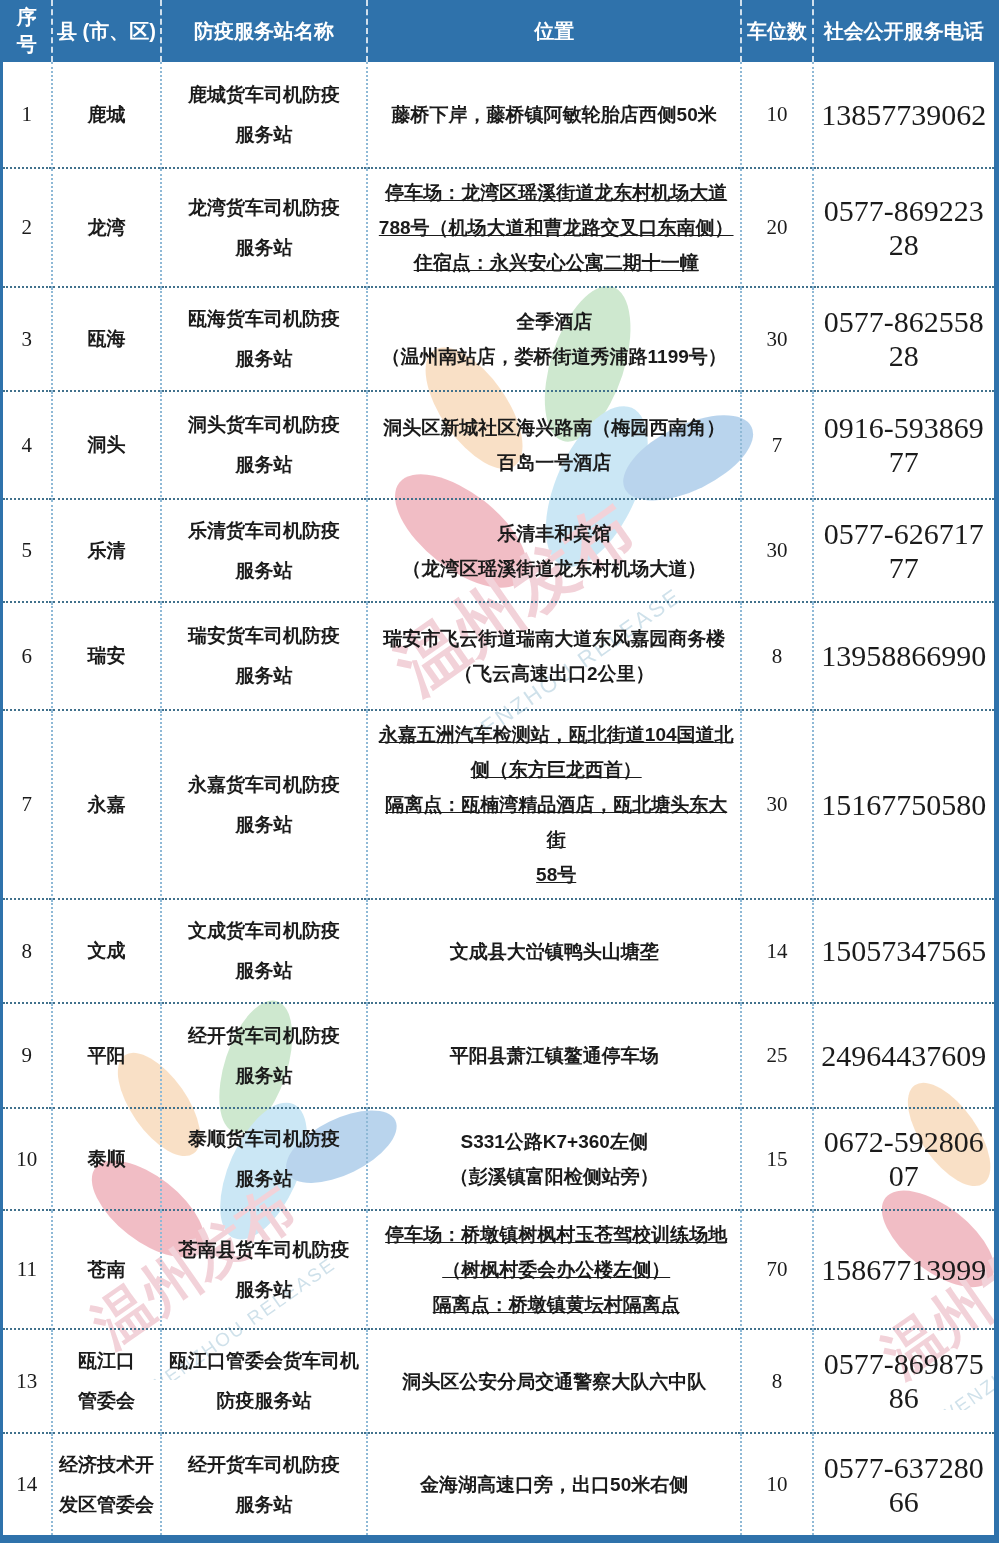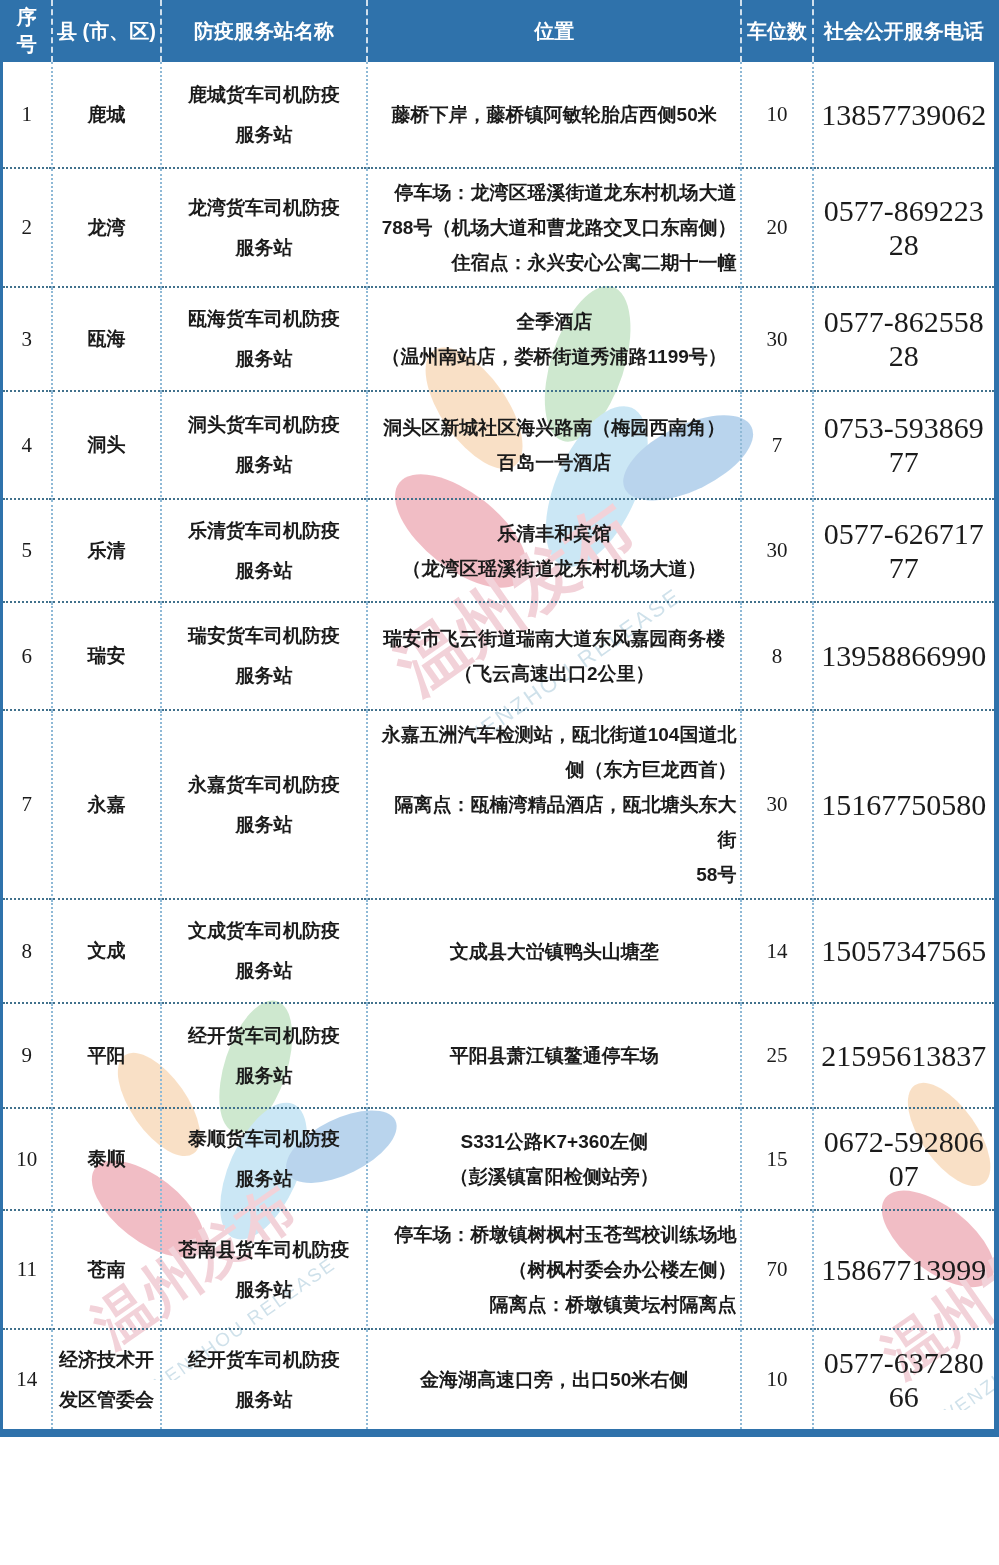--- a/index.html
+++ b/index.html
@@ -69,21 +69,21 @@
   td.t-phone{
     font-family:"Liberation Serif",serif;
     font-size:30px;font-weight:400;
   }
   td.t-county,td.t-station{
     font-size:19px;font-weight:700;line-height:40px;text-align:center;
   }
   td.t-loc{
     font-size:19px;font-weight:700;line-height:35px;
   }
-  td.loc-left{text-align:right;padding-left:8px;padding-right:4px;}
+  td.loc-left{text-align:center;padding-left:8px;padding-right:4px;text-decoration:underline;}
 </style>
 </head>
 <body>
 
 <div class="page">
 
   <div class="wm wm-center">
     <svg viewBox="0 0 360 360">
       <g id="flower">
         <ellipse cx="205" cy="78" rx="28" ry="62" transform="rotate(18 205 78)" fill="#8dc98f"></ellipse>
@@ -158,21 +158,21 @@
         <td class="t-phone">0577-86255828</td>
       </tr>
       <tr>
         <td class="t-num">4</td>
         <td class="t-county">洞头</td>
         <td class="t-station">洞头货车司机防疫
 服务站</td>
         <td class="t-loc">洞头区新城社区海兴路南（梅园西南角）
 百岛一号酒店</td>
         <td class="t-num">7</td>
-        <td class="t-phone">0753-59386977</td>
+        <td class="t-phone">0916-59386977</td>
       </tr>
       <tr>
         <td class="t-num">5</td>
         <td class="t-county">乐清</td>
         <td class="t-station">乐清货车司机防疫
 服务站</td>
         <td class="t-loc">乐清丰和宾馆
 （龙湾区瑶溪街道龙东村机场大道）</td>
         <td class="t-num">30</td>
         <td class="t-phone">0577-62671777</td>
@@ -208,21 +208,21 @@
         <td class="t-num">14</td>
         <td class="t-phone">15057347565</td>
       </tr>
       <tr>
         <td class="t-num">9</td>
         <td class="t-county">平阳</td>
         <td class="t-station">经开货车司机防疫
 服务站</td>
         <td class="t-loc">平阳县萧江镇鳌通停车场</td>
         <td class="t-num">25</td>
-        <td class="t-phone">21595613837</td>
+        <td class="t-phone">24964437609</td>
       </tr>
       <tr>
         <td class="t-num">10</td>
         <td class="t-county">泰顺</td>
         <td class="t-station">泰顺货车司机防疫
 服务站</td>
         <td class="t-loc">S331公路K7+360左侧
 （彭溪镇富阳检侧站旁）</td>
         <td class="t-num">15</td>
         <td class="t-phone">0672-59280607</td>
@@ -232,20 +232,30 @@
         <td class="t-county">苍南</td>
         <td class="t-station">苍南县货车司机防疫
 服务站</td>
         <td class="t-loc loc-left">停车场：桥墩镇树枫村玉苍驾校训练场地
 （树枫村委会办公楼左侧）
 隔离点：桥墩镇黄坛村隔离点</td>
         <td class="t-num">70</td>
         <td class="t-phone">15867713999</td>
       </tr>
       <tr>
+        <td class="t-num">13</td>
+        <td class="t-county">瓯江口
+管委会</td>
+        <td class="t-station">瓯江口管委会货车司机
+防疫服务站</td>
+        <td class="t-loc">洞头区公安分局交通警察大队六中队</td>
+        <td class="t-num">8</td>
+        <td class="t-phone">0577-86987586</td>
+      </tr>
+      <tr>
         <td class="t-num">14</td>
         <td class="t-county">经济技术开
 发区管委会</td>
         <td class="t-station">经开货车司机防疫
 服务站</td>
         <td class="t-loc">金海湖高速口旁，出口50米右侧</td>
         <td class="t-num">10</td>
         <td class="t-phone">0577-63728066</td>
       </tr>
     </tbody>

